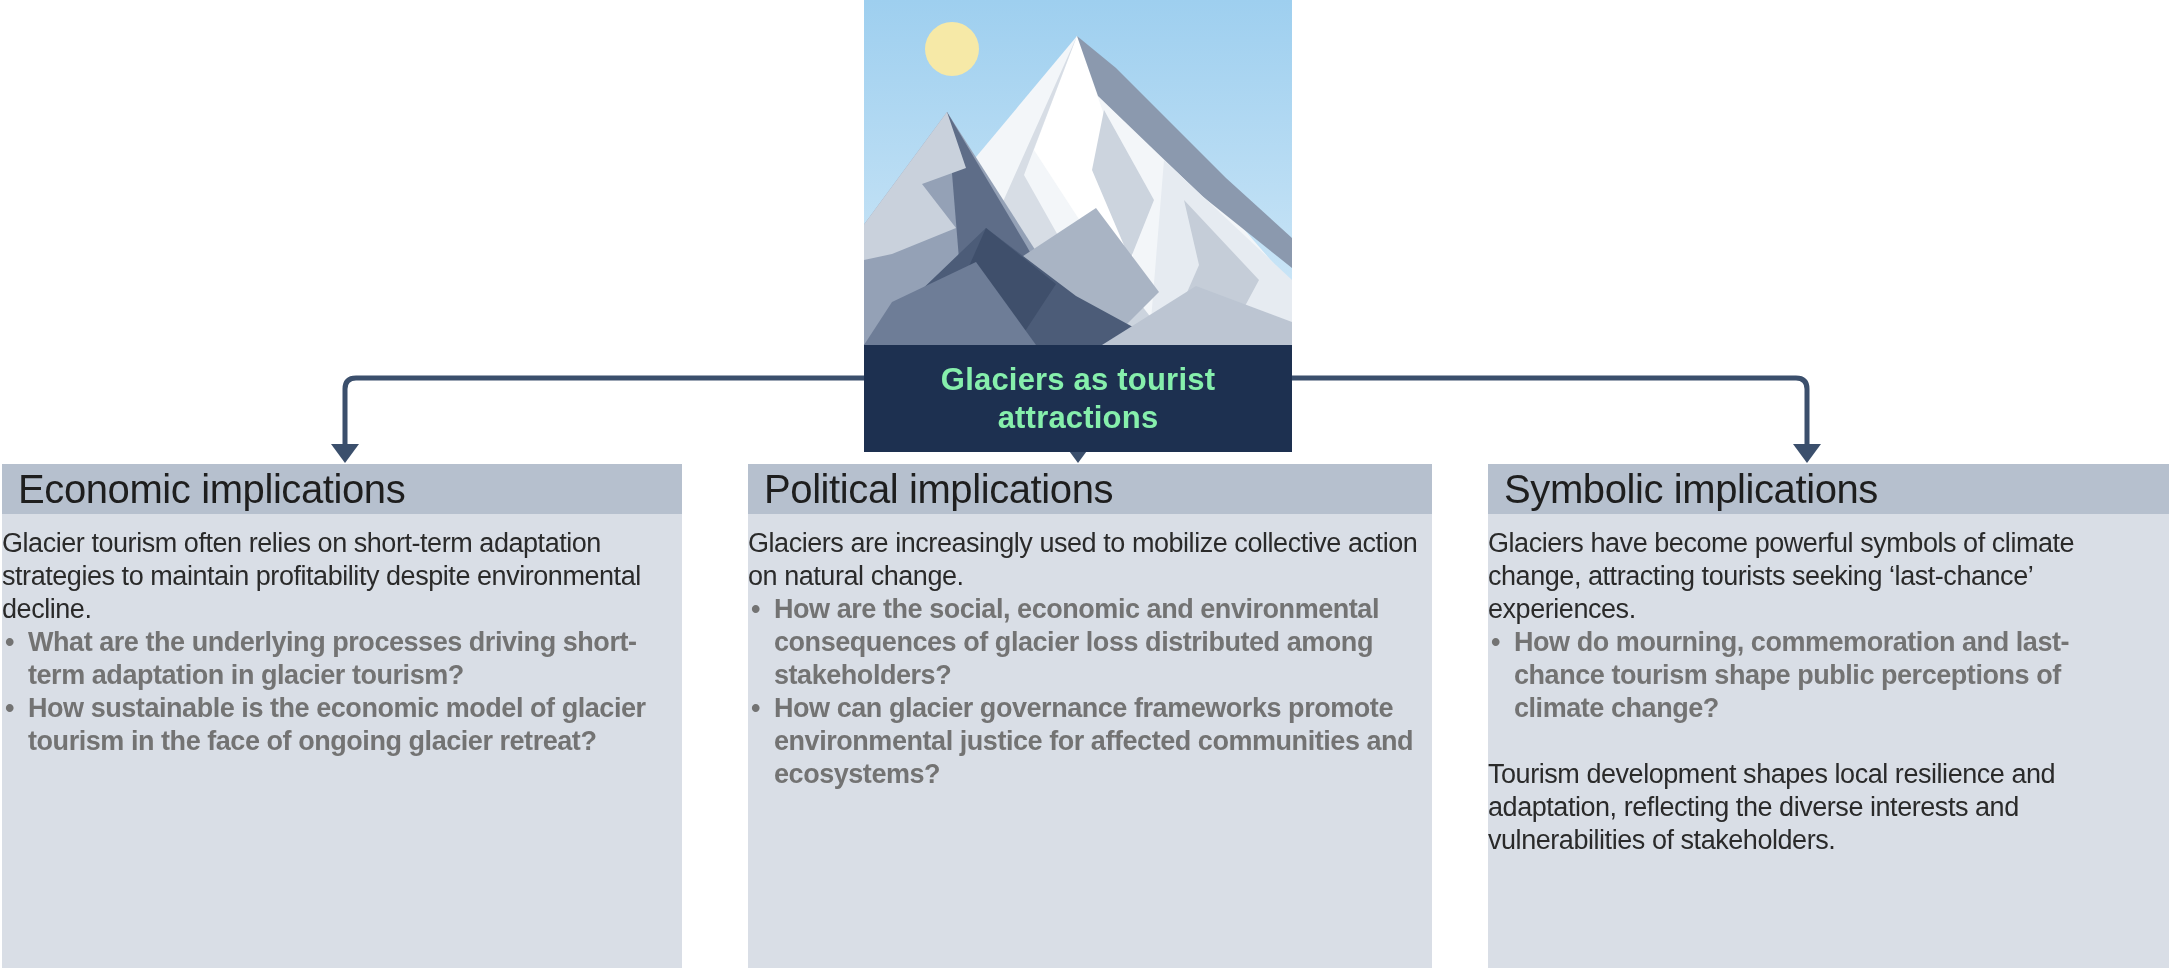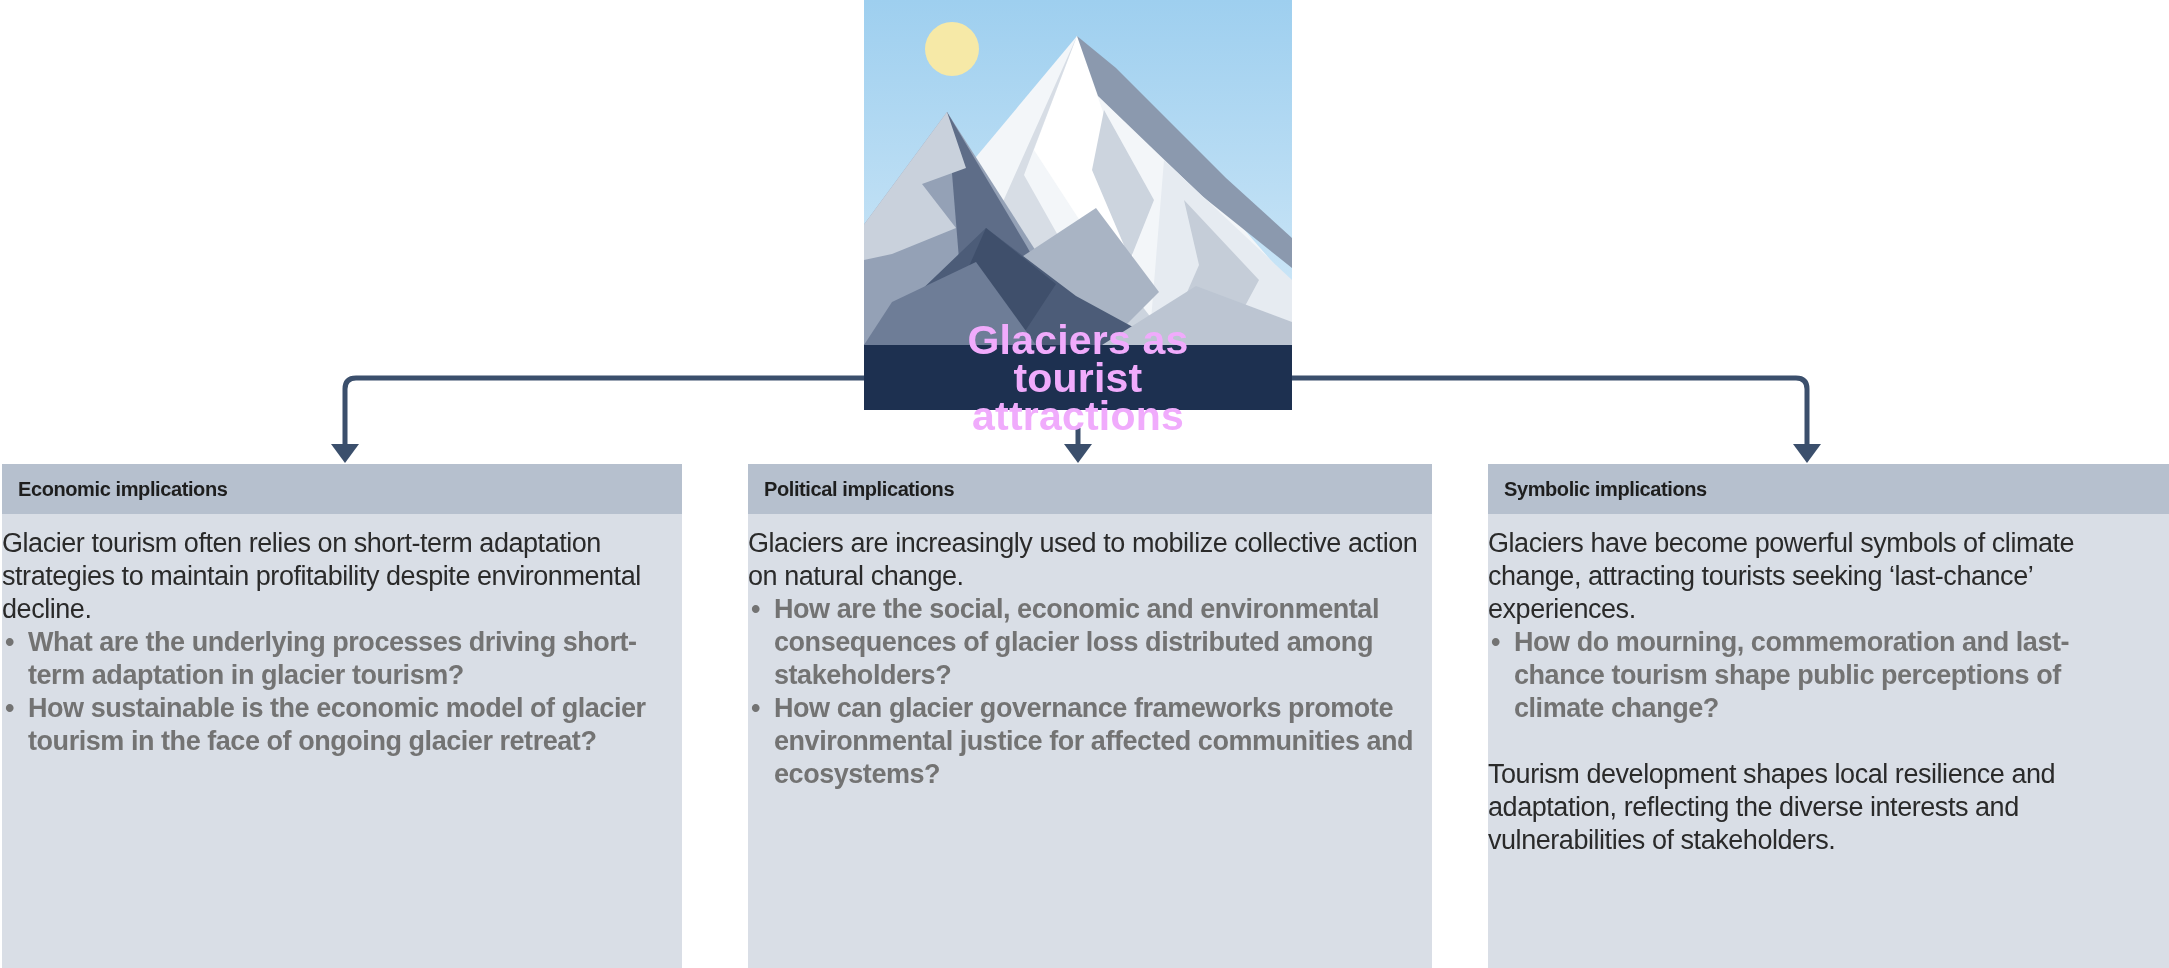--- a/index.html
+++ b/index.html
@@ -24,29 +24,29 @@
 
   
   .center-card {
     position: absolute;
     left: 864px; top: 0;
     width: 428px; height: 430px;
     z-index: 2;
   }
   .center-card svg.scene { display: block; width: 428px; height: 345px; }
   .center-banner {
-    width: 428px; height: 65px;
+    width: 428px; height: 107px;
     background: #1d3050;
-    color: #f0abfc;
+    color: #86efac;
     display: flex;
     align-items: center;
     justify-content: center;
     text-align: center;
     font-weight: bold;
-    font-size: 41px;
+    font-size: 31px;
     line-height: 38px;
     padding: 0 40px;
     letter-spacing: 0.2px;
   }
 
   
   .impl-box {
     position: absolute;
     top: 464px;
     bottom: 0;
@@ -58,22 +58,22 @@
   .impl-box.symbolic { left: 1488px; width: 681px; }
 
   .box-header {
     height: 50px;
     background: #b6c0ce;
     display: flex;
     align-items: center;
     padding: 0 16px;
   }
   .box-title {
-    font-size: 20px;
-    font-weight: bold;
+    font-size: 40px;
+    font-weight: normal;
     color: #1e1e1e;
     letter-spacing: -0.4px;
   }
   .box-body {
     padding: 13px 14px 0 0;
     color: #2a2a2a;
     font-size: 27px;
     line-height: 33px;
     letter-spacing: -0.45px;
   }

